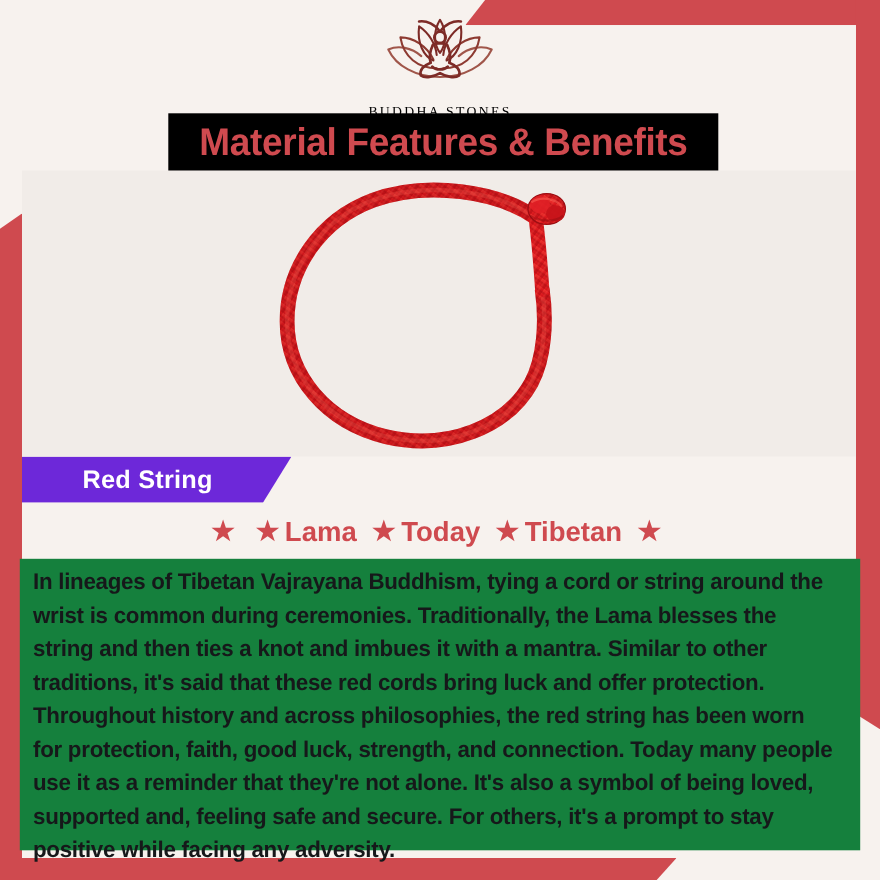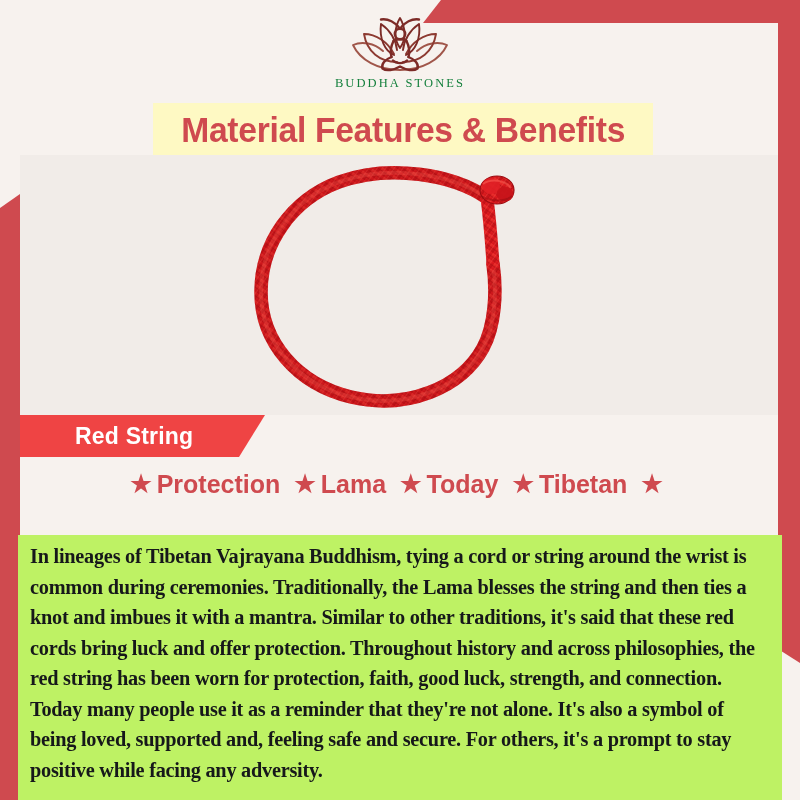--- a/index.html
+++ b/index.html
@@ -76,37 +76,37 @@
     justify-content: flex-start;
     padding-top: 10px;
     box-sizing: border-box;
   }
   #brand-logo-mark {
     width: 120px;
     height: 66px;
     display: block;
   }
   #brand-name {
-    margin-top: 0;
+    margin-top: 18px;
     font-family: "Liberation Serif", serif;
     font-size: 12.5px;
     letter-spacing: 2.1px;
-    color: #15803d;
+    color: #000000;
     text-align: center;
   }
 
   
   #title-band {
     position: absolute;
     z-index: 3;
     top: 103px;
     left: 153px;
     width: 500px;
     height: 52px;
-    background: #fef9c3;
+    background: #000000;
     display: flex;
     align-items: center;
     justify-content: center;
   }
   #page-title {
     color: #cf4a4f;
     font-size: 35px;
     font-weight: bold;
     letter-spacing: -0.3px;
     white-space: nowrap;
@@ -132,21 +132,21 @@
   }
 
   
   #material-ribbon {
     position: absolute;
     z-index: 4;
     top: 415px;
     left: 20px;
     width: 245px;
     height: 42px;
-    background: #ef4444;
+    background: #6d28d9;
     clip-path: polygon(0 0, 100% 0, calc(100% - 26px) 100%, 0 100%);
     display: flex;
     align-items: center;
   }
   #material-name {
     color: #ffffff;
     font-size: 23px;
     font-weight: bold;
     padding-left: 55px;
     letter-spacing: 0.2px;
@@ -179,28 +179,27 @@
   .benefit .star-icon {
     font-size: 24px;
     margin-right: 5px;
     line-height: 1;
   }
 
   
   #description-block {
     position: absolute;
     z-index: 4;
-    top: 535px;
+    top: 508px;
     left: 18px;
     width: 764px;
     height: 265px;
-    background: #bef264;
+    background: #15803d;
     box-sizing: border-box;
     padding: 6px 12px 0 12px;
-    font-family: Liberation Serif, serif;
   }
   #description-text {
     color: #16181a;
     font-size: 20.6px;
     font-weight: bold;
     line-height: 30.5px;
     letter-spacing: -0.25px;
     text-align: left;
     margin: 0;
     transform: scaleX(0.985);
@@ -305,21 +304,20 @@
     </span>
   </div>
 
   <div id="material-ribbon">
     <span id="material-name">Red String</span>
   </div>
 
   <div id="benefits-row">
     <span class="benefit">
       <span class="star-icon">★</span>
-      <span>Protection</span>
     </span>
     <span class="benefit">
       <span class="star-icon">★</span>
       <span>Lama</span>
     </span>
     <span class="benefit">
       <span class="star-icon">★</span>
       <span>Today</span>
     </span>
     <span class="benefit">

